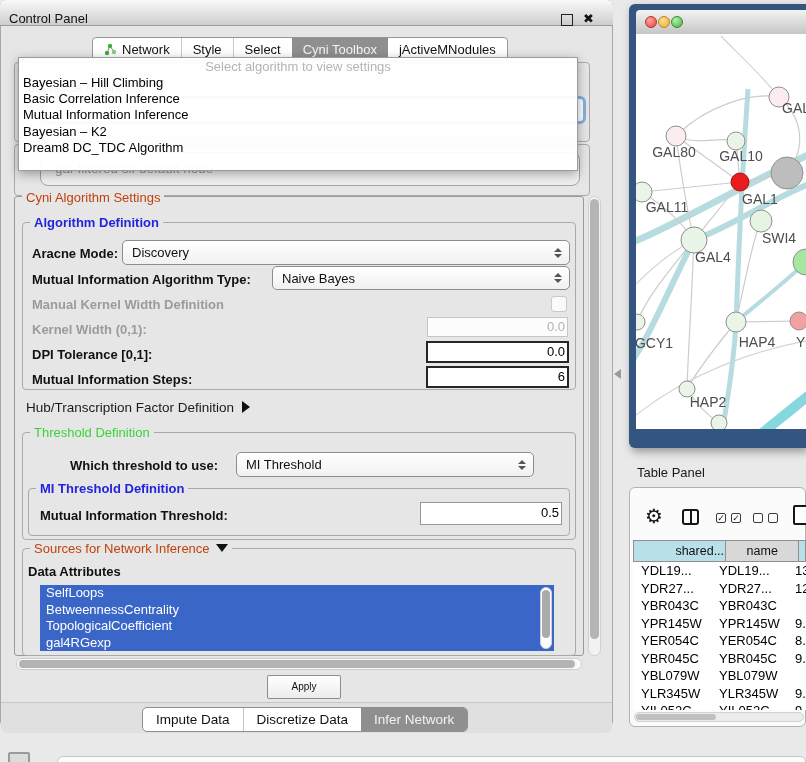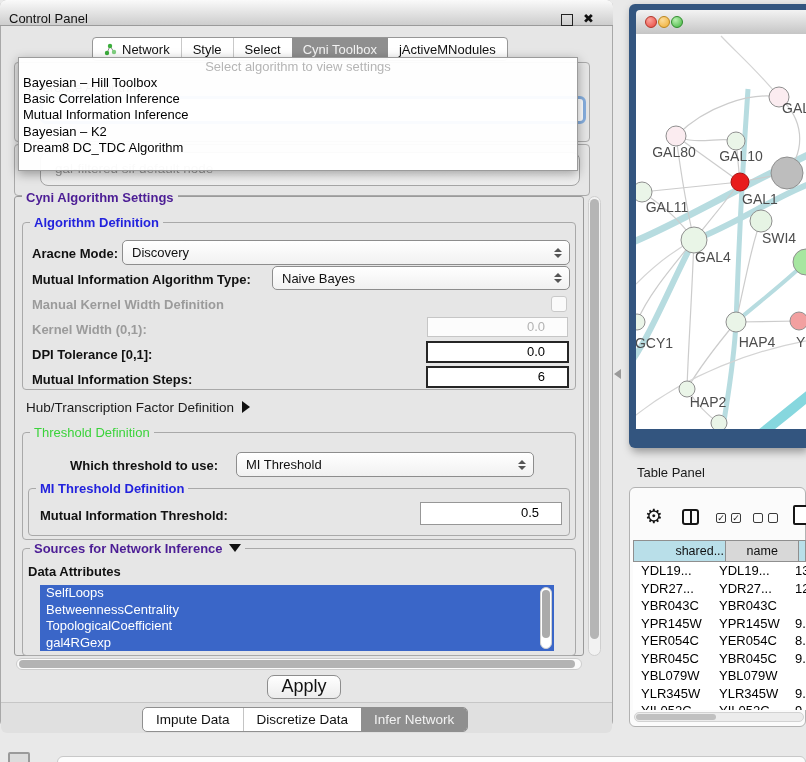--- a/index.html
+++ b/index.html
@@ -32,21 +32,21 @@
     left:92px;top:37px;height:22px;display:flex;align-items:stretch;
     background:#fff;border:1px solid #979797;border-radius:4px;overflow:hidden;
   }
   .ttab{display:flex;align-items:center;gap:5px;padding:0 11px;font-size:13px;color:#111;border-left:1px solid #c9c9c9;cursor:default;white-space:nowrap;}
   .ttab:first-child{border-left:none;}
   .ttab.sel{background:#8f8f8f;color:#f4f4f4;border-left:none;}
   .ttab.sel + .ttab{border-left:none;}
 
   
   .groupbox{border:1px solid #a9a9a9;border-radius:4px;background:transparent;box-sizing:border-box;}
-  .group-label{position:absolute;background:#e6e6e6;padding:0 4px;font-size:13px;color:#4c1d95;white-space:nowrap;font-weight:bold;}
+  .group-label{position:absolute;background:#e6e6e6;padding:0 4px;font-size:13px;color:#c2410c;white-space:nowrap;}
   #bg-inference-group{left:14px;top:62px;width:576px;height:80px;}
   #bg-inference-label{left:28px;top:80px;font-size:13px;color:#333;}
   #bg-algo-combo{left:40px;top:96px;width:546px;height:28px;border:3px solid #86aede;border-radius:6px;background:#fff;box-sizing:border-box;}
   #bg-net-group{left:14px;top:144px;width:576px;height:52px;}
   #bg-net-combo{left:40px;top:152px;width:540px;height:34px;border:1px solid #a5a5a5;border-radius:8px;
     background:linear-gradient(#ffffff,#ededed);box-sizing:border-box;
     font-size:13.5px;color:#9a9a9a;line-height:32px;padding-left:14px;}
 
   
   #algo-popup{
@@ -76,21 +76,21 @@
     border:1px solid #8d8d8d;border-radius:5px;background:linear-gradient(#ffffff,#f1f1f1);
     box-sizing:border-box;font-size:13px;color:#111;display:flex;align-items:center;
     padding-left:9px;position:absolute;
   }
   .combo .arrows{margin-left:auto;margin-right:7px;display:flex;flex-direction:column;gap:2px;}
   .combo .arrows i{display:block;width:0;height:0;border-left:4px solid transparent;border-right:4px solid transparent;}
   .combo .arrows i.up{border-bottom:4px solid #555;}
   .combo .arrows i.dn{border-top:4px solid #555;}
 
   .numfield{position:absolute;background:#fff;box-sizing:border-box;font-size:13px;color:#000;
-    text-align:right;padding-right:22px;}
+    text-align:right;padding-right:2px;}
   .numfield.strong{border:2px solid #262626;}
   .numfield.normal{border:1.5px solid #979797;}
   .numfield.dim{border:1px solid #c6c6c6;color:#b3b3b3;background:#fcfcfc;}
 
   #chk-manual{left:551px;top:296px;width:14px;height:14px;border:1px solid #c9c9c9;border-radius:3px;background:#fafafa;}
 
   #hub-row{left:26px;top:400px;font-size:13.5px;color:#1a1a1a;}
   .tri-right{display:inline-block;margin-left:8px;width:0;height:0;border-top:6px solid transparent;border-bottom:6px solid transparent;border-left:8px solid #111;vertical-align:-1px;}
   .tri-down{display:inline-block;margin-left:6px;width:0;height:0;border-left:6px solid transparent;border-right:6px solid transparent;border-top:8px solid #111;vertical-align:1px;}
 
@@ -107,22 +107,22 @@
   #attr-list{left:40px;top:585px;width:514px;height:66px;background:#fff;overflow:hidden;}
   .attr-item{background:#3a66c8;color:#fff;font-size:13px;line-height:16.5px;padding-left:6px;white-space:nowrap;}
   #attr-scroll{left:540px;top:587px;width:12px;height:62px;background:#fff;border:1px solid #d0d0d0;border-radius:6px;box-sizing:border-box;}
   #attr-scroll .thumb{position:absolute;left:1px;top:2px;width:8px;height:48px;background:#ababab;border-radius:4px;}
 
   
   #settings-hscroll{left:16px;top:658px;width:566px;height:12px;background:#fafafa;border:1px solid #cdcdcd;border-radius:6px;box-sizing:border-box;}
   #settings-hscroll .thumb{position:absolute;left:2px;top:1px;width:556px;height:8px;background:#b3b3b3;border-radius:4px;}
 
   
-  #apply-btn{left:267px;top:675px;width:72px;height:22px;border:1px solid #8d8d8d;border-radius:7px;
-    background:linear-gradient(#ffffff,#ececec);font-size:18px;color:#111;text-align:center;line-height:21px;}
+  #apply-btn{left:267px;top:675px;width:72px;height:22px;border:1px solid #8d8d8d;border-radius:2px;
+    background:linear-gradient(#ffffff,#ececec);font-size:10px;color:#111;text-align:center;line-height:21px;}
   #cp-bottom-band{left:1px;top:702px;width:611px;height:30px;background:#e0e0e0;border-top:1px solid #c6c6c6;border-radius:0 0 6px 6px;}
   #bottom-tabs{left:142px;top:707px;height:23px;display:flex;background:#fff;border:1px solid #8f8f8f;border-radius:5px;overflow:hidden;}
   .btab{display:flex;align-items:center;padding:0 13px;font-size:13.5px;color:#111;border-left:1px solid #c4c4c4;white-space:nowrap;}
   .btab:first-child{border-left:none;}
   .btab.sel{background:#8f8f8f;color:#f2f2f2;border-left:none;}
 
   
   #divider-arrow{left:614px;top:369px;width:0;height:0;border-top:5px solid transparent;border-bottom:5px solid transparent;border-right:7px solid #9a9a9a;}
 
   
@@ -213,21 +213,21 @@
 
 <div class="abs groupbox" id="bg-inference-group"></div>
 <div class="abs" id="bg-inference-label">Inference Algorithm</div>
 <div class="abs" id="bg-algo-combo"></div>
 <div class="abs groupbox" id="bg-net-group"></div>
 <div class="abs" id="bg-net-combo">gal-filtered sif default node</div>
 
 <div class="abs" id="algo-popup">
   <div id="popup-placeholder">Select algorithm to view settings</div>
   <div>
-      <div class="popup-item">Bayesian – Hill Toolbox</div>
+      <div class="popup-item">Bayesian – Hill Climbing</div>
       <div class="popup-item">Basic Correlation Inference</div>
       <div class="popup-item">Mutual Information Inference</div>
       <div class="popup-item">Bayesian – K2</div>
       <div class="popup-item">Dream8 DC_TDC Algorithm</div>
     </div>
 </div>
 
 <div class="abs groupbox" id="settings-group"></div>
 <span class="group-label abs" id="settings-label">Cyni Algorithm Settings</span>
 

